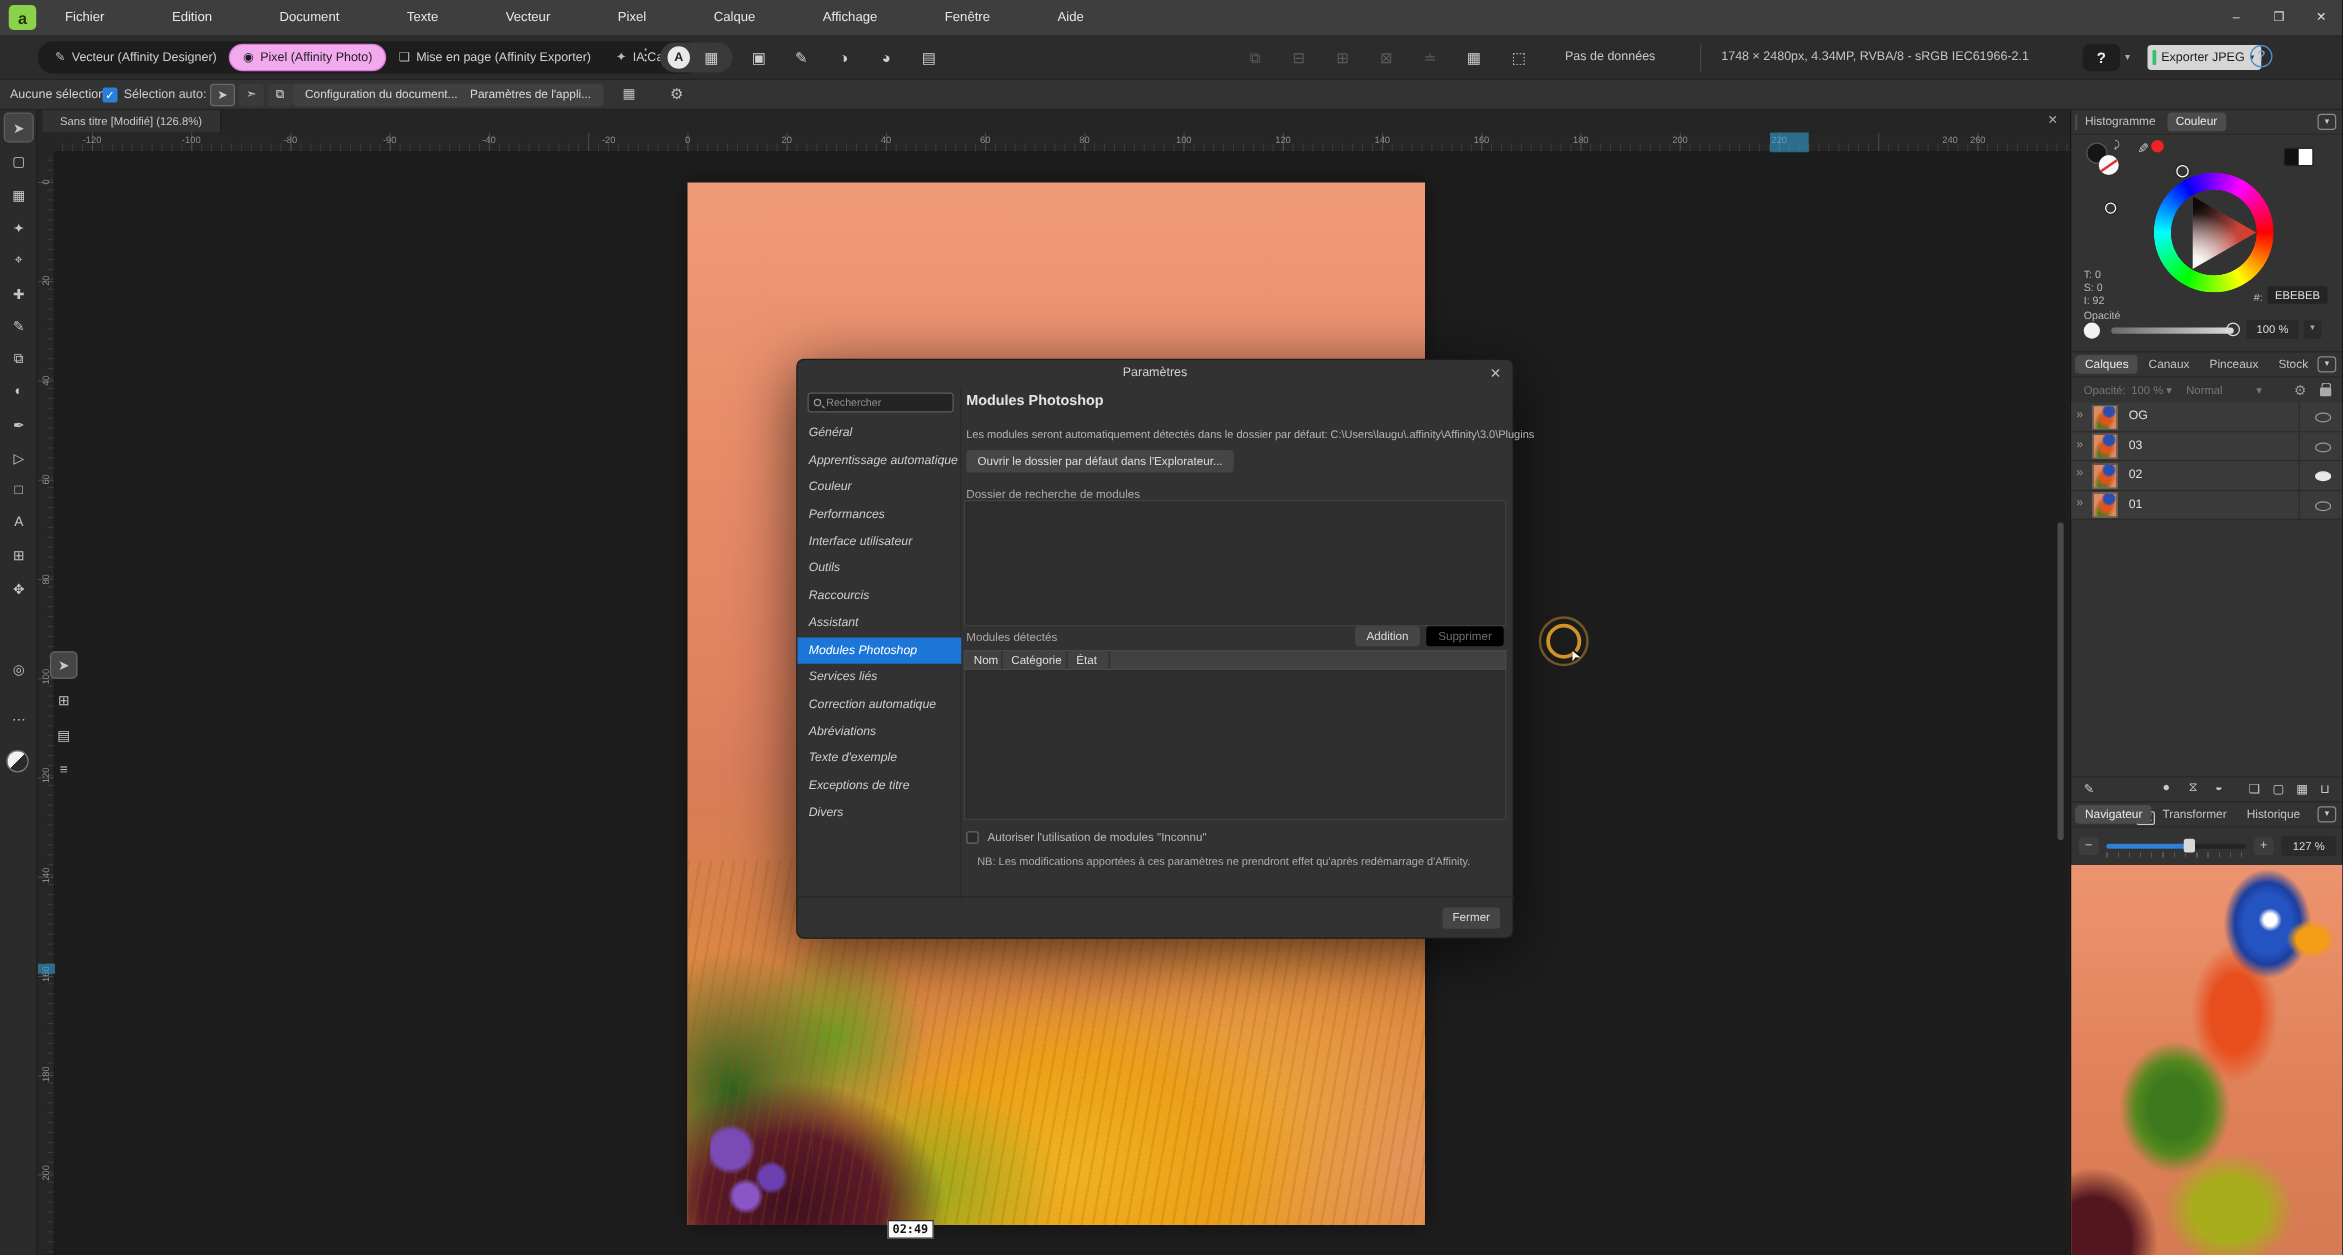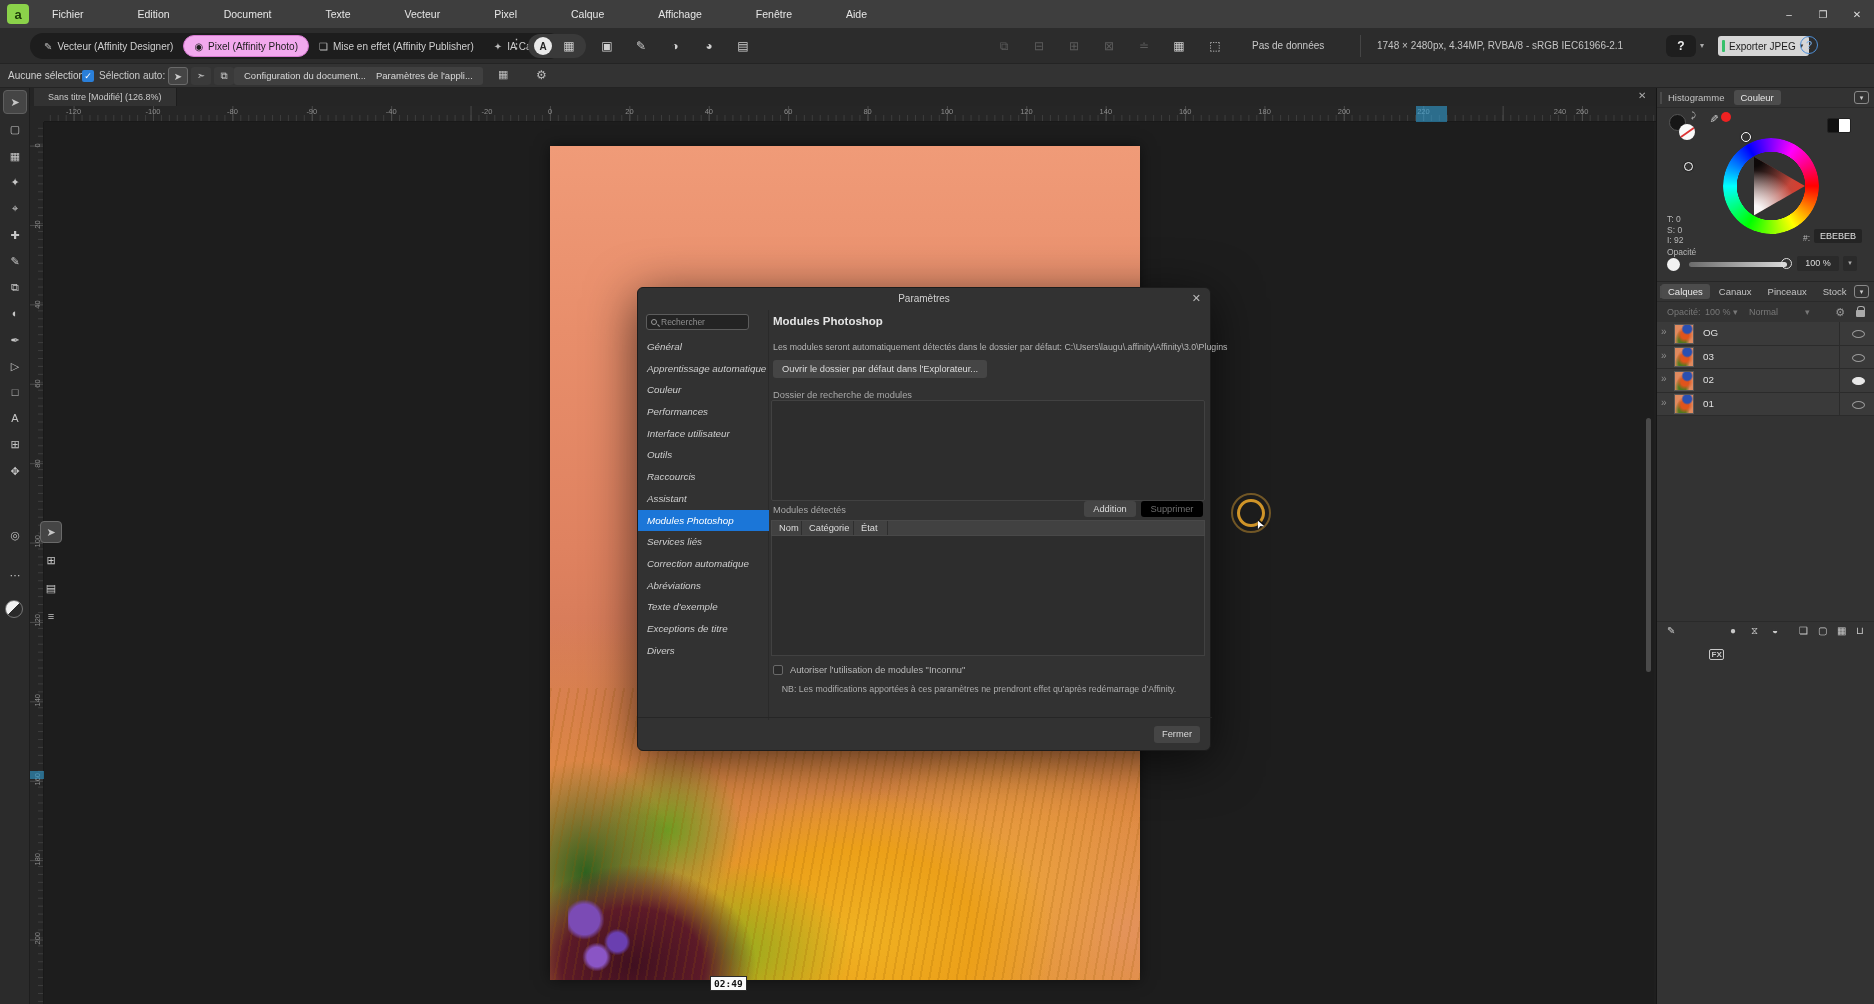--- a/index.html
+++ b/index.html
@@ -119,21 +119,21 @@
   #canvas-scrollbar { position:absolute; left:1646px; top:418px; width:5px; height:254px; background:#4a4a4a; border-radius:3px; }
   #timestamp { position:absolute; left:710px; top:976px; background:#fafafa; border:1px solid #2a2a2a; color:#111;
     font-family:"DejaVu Sans Mono", monospace; font-size:9.5px; font-weight:bold; padding:1px 3px; }
 
   
   #dialog { position:absolute; left:637px; top:287px; width:574px; height:464px; background:#323232;
     border:1px solid #1c1c1c; border-radius:6px; box-shadow:0 10px 50px rgba(0,0,0,.65); }
   #dlg-title { position:absolute; left:0; top:0; width:100%; height:22px; text-align:center; line-height:22px; font-size:10px; color:#d0d0d0; }
   #dlg-close { position:absolute; right:9px; top:4px; font-size:11px; color:#bbb; }
   #dlg-sidebar { position:absolute; left:0; top:22px; width:131px; height:410px; border-right:1px solid #2a2a2a; }
-  #dlg-search { position:absolute; left:8px; top:4px; width:103px; height:16px; background:#242424; border:1px solid #5c5c5c; border-radius:3px;
+  #dlg-search { position:absolute; left:8px; top:4px; width:117px; height:16px; background:#242424; border:1px solid #5c5c5c; border-radius:3px;
     display:flex; align-items:center; gap:4px; padding:0 4px; }
   #dlg-search .lens { width:6px; height:6px; border:1.2px solid #999; border-radius:50%; position:relative; flex:none; }
   #dlg-search .lens::after { content:""; position:absolute; left:5px; top:5px; width:3px; height:1.2px; background:#999; transform:rotate(45deg); }
   #dlg-search .ph { font-size:8.5px; color:#8f8f8f; }
   #dlg-nav { position:absolute; left:0; top:26px; width:131px; }
   .nav-item { height:21.7px; line-height:21.7px; padding-left:9px; font-size:9.8px; color:#cecece; white-space:nowrap;font-style:italic; }
   .nav-item.sel { background:#1b76d8; color:#fff; }
   #dlg-content { position:absolute; left:131px; top:22px; width:443px; height:410px; font-size:9.3px; color:#b9b9b9; }
   #dlg-heading { position:absolute; left:4px; top:5px; font-size:11.5px; font-weight:bold; color:#e4e4e4; }
   #dlg-desc { position:absolute; left:4px; top:32px; font-size:8.8px; white-space:nowrap; color:#b5b5b5; }
@@ -288,21 +288,21 @@
         <div class="persona">
           <span class="p-icon">✎</span>
           <span>Vecteur (Affinity Designer)</span>
         </div>
         <div class="persona sel">
           <span class="p-icon">◉</span>
           <span>Pixel (Affinity Photo)</span>
         </div>
         <div class="persona">
           <span class="p-icon">❏</span>
-          <span>Mise en effet (Affinity Publisher)</span>
+          <span>Mise en page (Affinity Exporter)</span>
         </div>
         <div class="persona">
           <span class="p-icon">✦</span>
           <span>IA Canva</span>
         </div>
       </div>
     <div id="tb-dots">⋮</div>
     <div id="tb-pill">
       <span class="circ">A</span>
       <span class="tb-icon">▦</span>
@@ -581,19 +581,35 @@
           <span class="foot-ic" style="left: 73px;">●</span>
           <span class="foot-ic" style="left: 94px;">⧖</span>
           <span class="foot-ic" style="left: 115px;">◒</span>
           <span class="foot-ic" style="left: 142px;">❏</span>
           <span class="foot-ic" style="left: 161px;">▢</span>
           <span class="foot-ic" style="left: 180px;">▦</span>
           <span class="foot-ic" style="left: 199px;">⊔</span>
         </div>
     </div>
 
+    <div id="nav-panel">
+      <div class="rp-tabs" id="nav-tabs">
+          <span class="rp-tab sel">Navigateur</span>
+          <span class="rp-tab">Transformer</span>
+          <span class="rp-tab">Historique</span>
+          <span class="chevbox">▾</span>
+        </div>
+      <div id="nav-minus">−</div>
+      <div id="nav-track"></div>
+      <div id="nav-fill"></div>
+      <div id="nav-handle"></div>
+      <div id="nav-ticks"></div>
+      <div id="nav-plus">+</div>
+      <div id="nav-zoom">127 %</div>
+      <div id="nav-thumb"></div>
+    </div>
   </div>
 
 <div class="dock-tool sel" style="top: 521px;">➤</div>
     <div class="dock-tool" style="top: 549px;">⊞</div>
     <div class="dock-tool" style="top: 577px;">▤</div>
     <div class="dock-tool" style="top: 605px;">≡</div>
   </div>
 
 </body></html>

